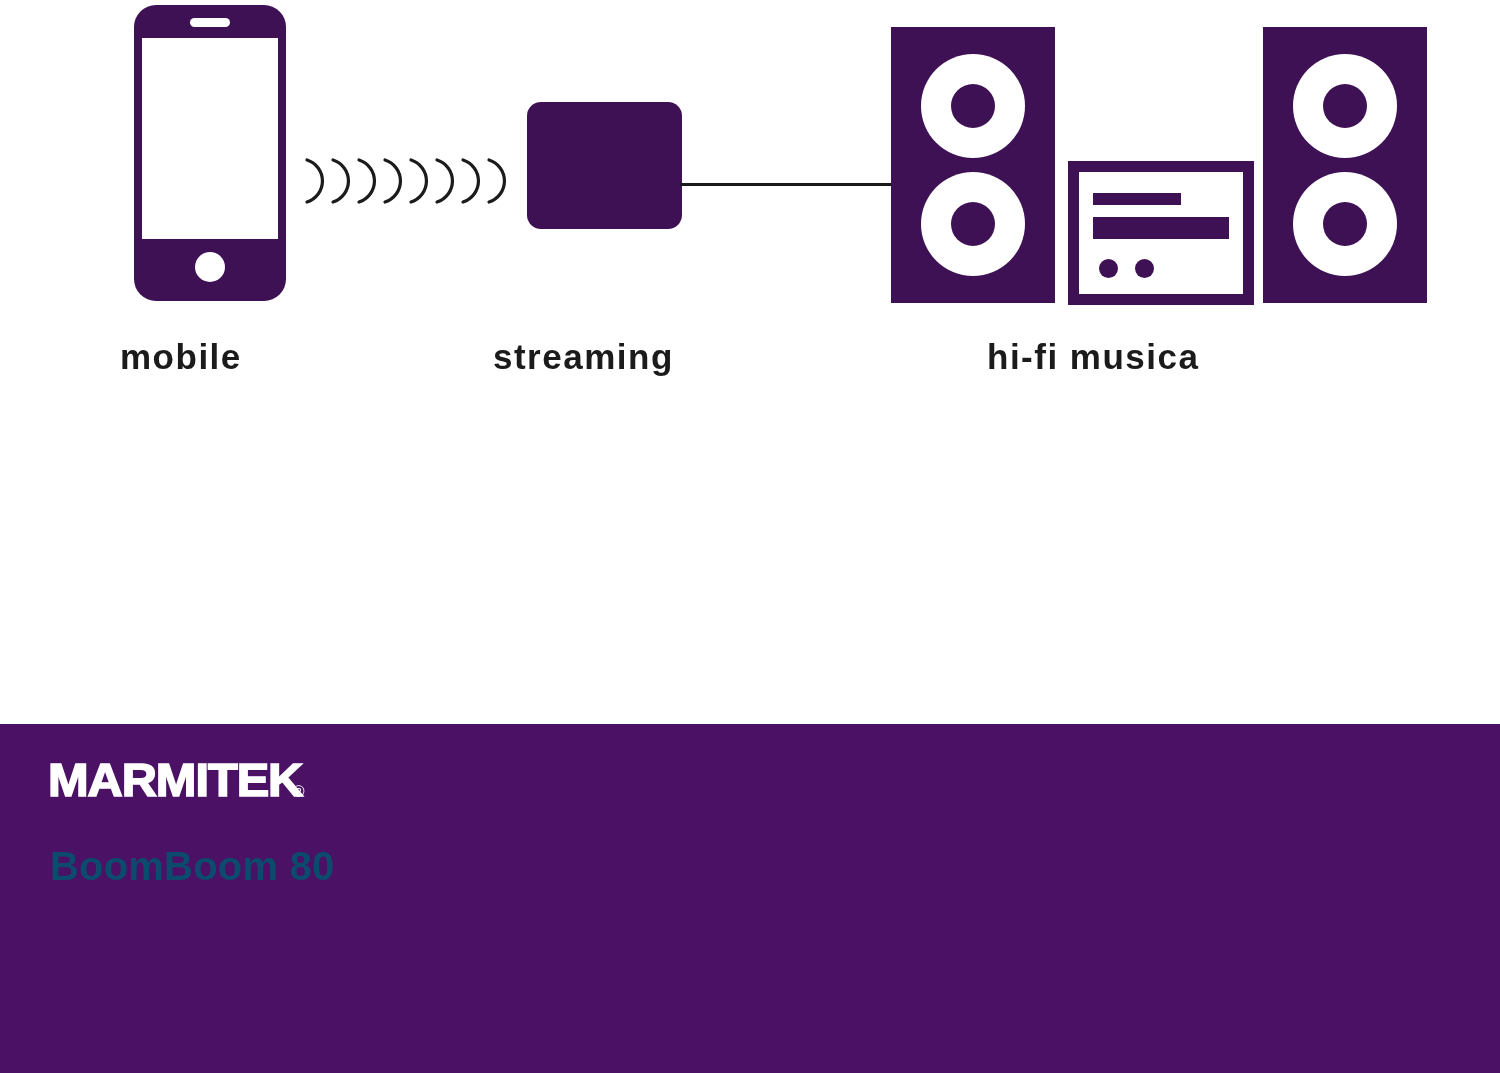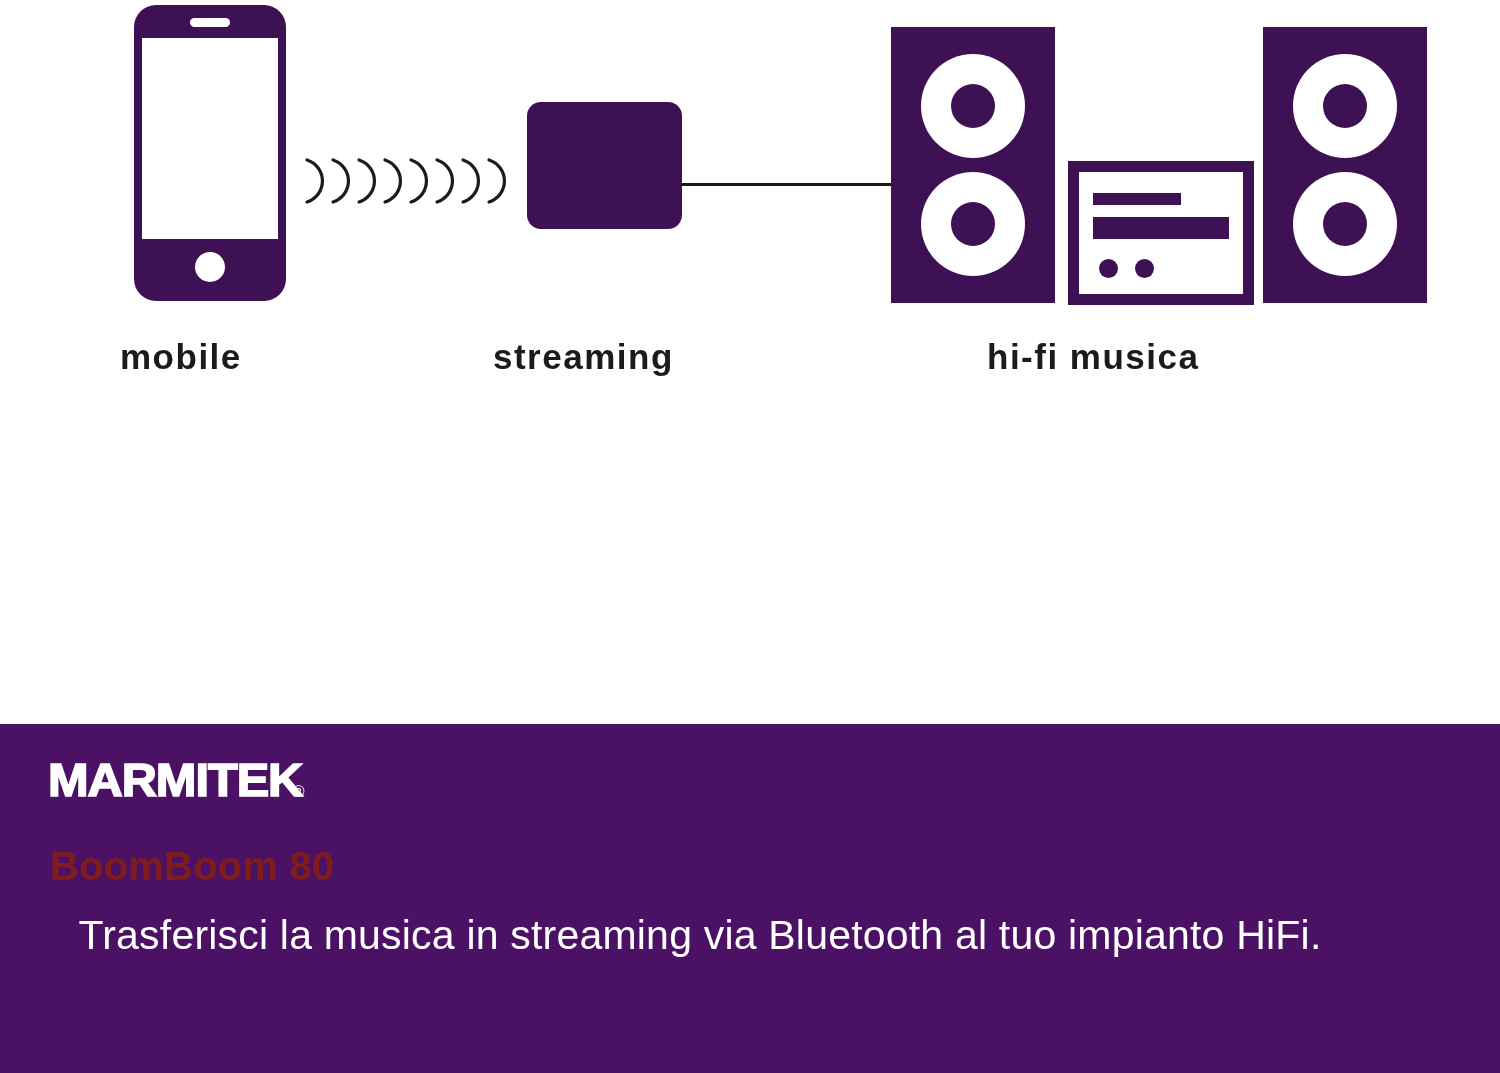--- a/index.html
+++ b/index.html
@@ -9,21 +9,20 @@
   }
   body {
     font-family: "Liberation Sans", sans-serif;
   }
   #page {
     position: relative;
     width: 1500px;
     height: 1073px;
     background: #ffffff;
     overflow: hidden;
-    text-align: center;
   }
 
   
   #diagram {
     position: absolute;
     left: 0; top: 0;
     width: 1500px;
     height: 724px;
     background: #ffffff;
   }
@@ -225,21 +224,21 @@
     margin-bottom: 3px;
   }
   .product-name {
     position: absolute;
     left: 50px;
     top: 843px;
     font-family: "Liberation Sans", sans-serif;
     font-weight: bold;
     font-size: 40px;
     line-height: 46px;
-    color: #7f1d1d;
+    color: #0c4a6e;
     letter-spacing: 0.2px;
   }
   .product-desc {
     position: absolute;
     left: 50px;
     top: 906px;
     width: 1300px;
     font-family: "Liberation Sans", sans-serif;
     font-weight: normal;
     font-size: 41px;
@@ -306,15 +305,14 @@
   </div>
 
   <div id="banner"></div>
 
   <div class="brand">
     <span class="brand-wordmark">MARMITEK</span>
     <span class="brand-reg">®</span>
   </div>
 
   <div class="product-name">BoomBoom 80</div>
-  <div class="product-desc">Trasferisci la musica in streaming via Bluetooth al tuo impianto HiFi.</div>
 
 </div>
 
 </body></html>

